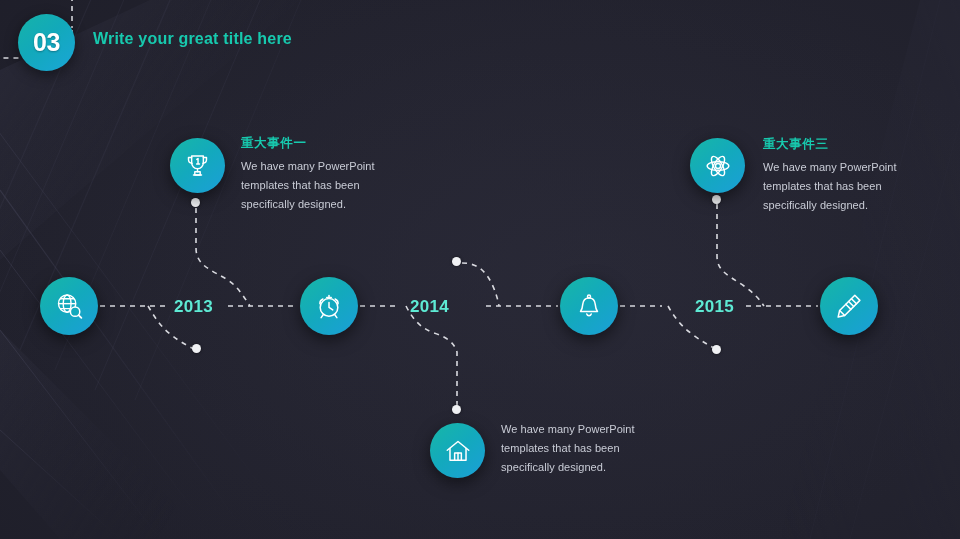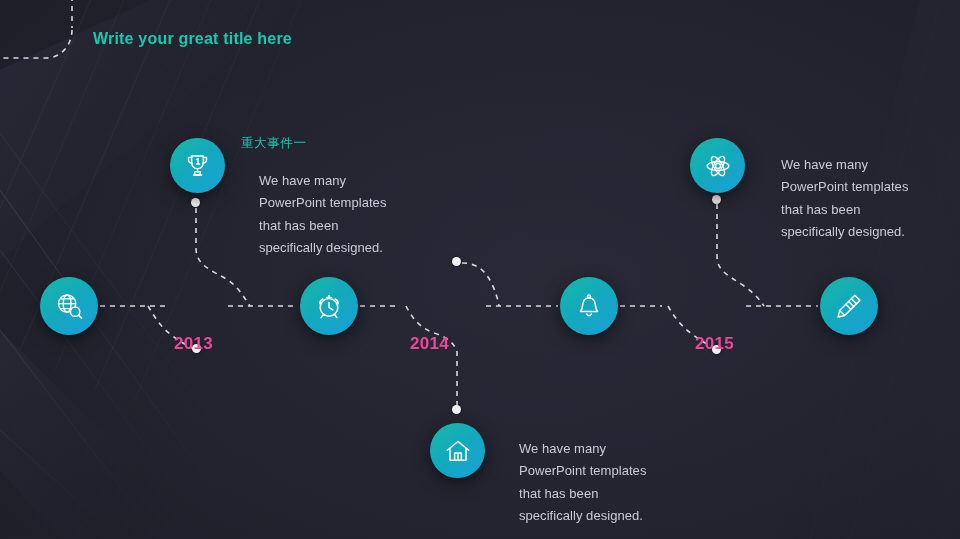--- a/index.html
+++ b/index.html
@@ -48,33 +48,32 @@
     position:absolute;border-radius:50%;
     background:linear-gradient(140deg,#17b7a6 0%,#13a9bd 48%,#1b9fd8 100%);
     box-shadow:0 5px 16px rgba(0,0,0,.5);
     display:flex;align-items:center;justify-content:center;
   }
   .node svg{display:block;}
   .node.sz58{width:58px;height:58px;}
   .node.sz55{width:55px;height:55px;}
 
   .year{
-    position:absolute;color:#ec4899;font-size:17px;font-weight:bold;
+    position:absolute;color:#5eead4;font-size:17px;font-weight:bold;
     letter-spacing:.3px;
-    margin-top:37px;
   }
 
   
   .blk{position:absolute;width:175px;}
   .blk .ttl{
-    color:#17c9ae;font-size:12.5px;font-weight:normal;margin:0 0 5px 0;
+    color:#17c9ae;font-size:12.5px;font-weight:bold;margin:0 0 5px 0;
     letter-spacing:.6px;
   }
   .blk .bdy{
-    color:#c9ccd6;font-size:13px;line-height:1.72;margin:18px;
+    color:#c9ccd6;font-size:11px;line-height:1.72;margin:0;
     letter-spacing:.05px;
   }
   .dot{position:absolute;width:9px;height:9px;border-radius:50%;
     background:#f0f1f4;box-shadow:0 0 3px rgba(0,0,0,.5);}
 </style>
 </head>
 <body>
 
 <div id="stage">
 
@@ -155,20 +154,23 @@
     </g>
   </svg>
 
   <div class="dot" style="left:191px;top:198px;"></div>
   <div class="dot" style="left:192px;top:344px;"></div>
   <div class="dot" style="left:452px;top:257px;"></div>
   <div class="dot" style="left:452px;top:405px;"></div>
   <div class="dot" style="left:712px;top:195px;"></div>
   <div class="dot" style="left:712px;top:345px;"></div>
 
+  <div class="badge">
+    <span>03</span>
+  </div>
   <div class="headline">Write your great  title here</div>
 
   <div class="node sz58" style="left:40px;top:277px;">
     <span>
       <svg width="30" height="30" viewBox="0 0 32 32" fill="none" stroke="#ffffff" stroke-width="1.5">
         <circle cx="14" cy="13.5" r="9.2"></circle>
         <ellipse cx="14" cy="13.5" rx="4.2" ry="9.2"></ellipse>
         <line x1="4.8" y1="13.5" x2="23.2" y2="13.5"></line>
         <path d="M6.4 8.2 H21.6 M6.4 18.8 H21.6"></path>
         <circle cx="22.5" cy="22" r="5" fill="#12a9bd" stroke="#ffffff" stroke-width="1.6"></circle>
@@ -257,16 +259,17 @@
   <div class="blk" style="left:241px;top:135px;width:172px;">
     <p class="ttl">重大事件一</p>
     <p class="bdy">We have many PowerPoint templates that has been specifically designed.</p>
   </div>
 
   <div class="blk" style="left:501px;top:420px;width:172px;">
     <p class="bdy">We have many PowerPoint templates that has been specifically designed.</p>
   </div>
 
   <div class="blk" style="left:763px;top:136px;width:172px;">
+    <p class="ttl">重大事件三</p>
     <p class="bdy">We have many PowerPoint templates that has been specifically designed.</p>
   </div>
 
 </div>
 
 </body></html>

